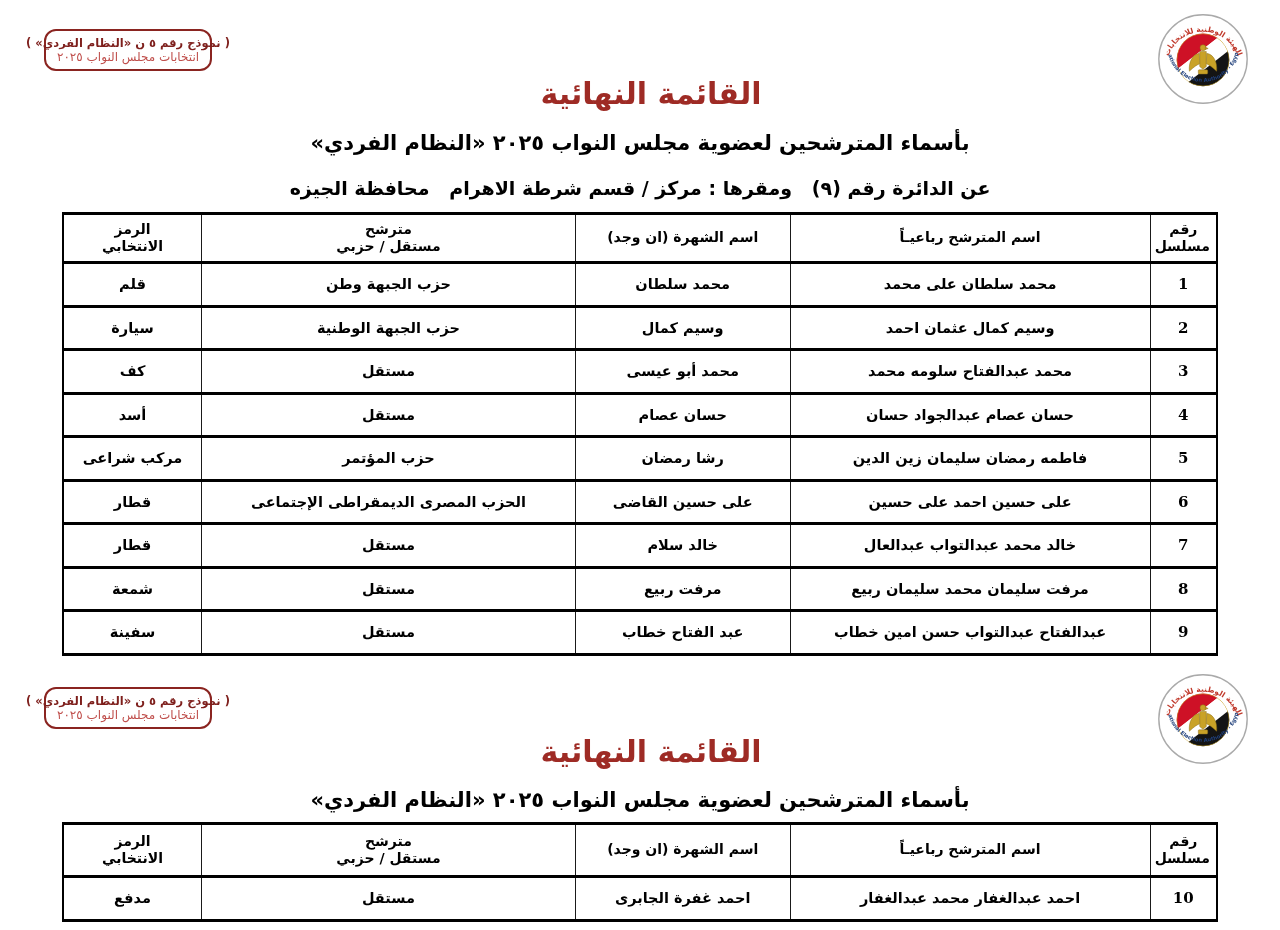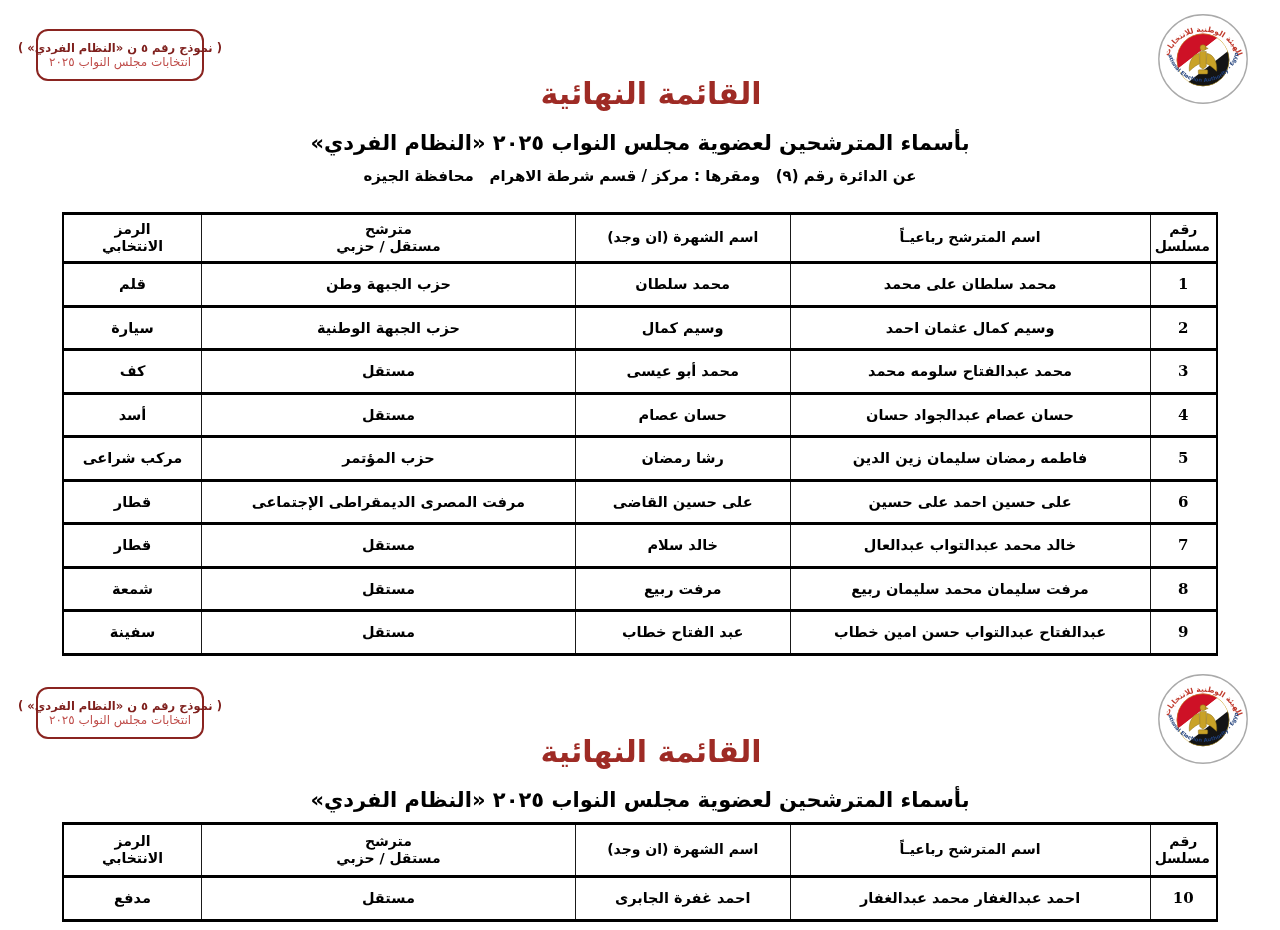--- a/index.html
+++ b/index.html
@@ -2,21 +2,21 @@
 <html lang="ar" dir="rtl"><head>
 <meta charset="utf-8">
 <style>
   * { margin:0; padding:0; box-sizing:border-box; }
   html,body { width:1280px; height:930px; background:#ffffff; overflow:hidden;
               font-family:"DejaVu Sans","Liberation Sans",sans-serif; }
   .page { position:relative; width:1280px; height:930px; direction:rtl; }
 
   
   .form-box {
-    position:absolute; left:36px; width:168px; height:52px;
+    position:absolute; left:44px; width:168px; height:42px;
     border:2px solid #8a2420; border-radius:12px;
     display:flex; flex-direction:column; justify-content:center; align-items:center;
     background:#fff; padding:2px 4px;
   }
   .form-box .l1 { color:#7e1f1c; font-size:11.5px; font-weight:700; white-space:nowrap; }
   .form-box .l2 { color:#c0504d; font-size:12px; font-weight:400; white-space:nowrap; }
   .form-box-1 { top:29px; }
   .form-box-2 { top:687px; }
 
   
@@ -32,22 +32,22 @@
   .title-2 { top:734px; }
 
   .subtitle {
     position:absolute; left:0; width:100%; text-align:center;
     color:#000; font-weight:700; font-size:21px;
   }
   .subtitle-1 { top:131px; }
   .subtitle-2 { top:788px; }
 
   .district {
-    position:absolute; top:167px; left:0; width:100%; text-align:center;
-    color:#000; font-weight:700; font-size:15px;
+    position:absolute; top:177px; left:0; width:100%; text-align:center;
+    color:#000; font-weight:700; font-size:19px;
   }
 
   
   .tbl-wrap { position:absolute; left:62px; width:1156px; }
   .tbl-wrap-1 { top:212px; }
   .tbl-wrap-2 { top:822px; }
   table { width:100%; border-collapse:collapse; border:2px solid #000; table-layout:fixed;
           direction:rtl; }
   th, td {
     border-left:1px solid #1a1a1a; border-right:1px solid #1a1a1a;
@@ -178,21 +178,21 @@
             <td class="serial-cell">5</td>
             <td>فاطمه رمضان سليمان زين الدين</td>
             <td>رشا رمضان</td>
             <td>حزب المؤتمر</td>
             <td>مركب شراعى</td>
           </tr>
           <tr>
             <td class="serial-cell">6</td>
             <td>على حسين احمد على حسين</td>
             <td>على حسين القاضى</td>
-            <td>مرفت المصرى الديمقراطى الإجتماعى</td>
+            <td>الحزب المصرى الديمقراطى الإجتماعى</td>
             <td>قطار</td>
           </tr>
           <tr>
             <td class="serial-cell">7</td>
             <td>خالد محمد عبدالتواب عبدالعال</td>
             <td>خالد سلام</td>
             <td>مستقل</td>
             <td>قطار</td>
           </tr>
           <tr>

